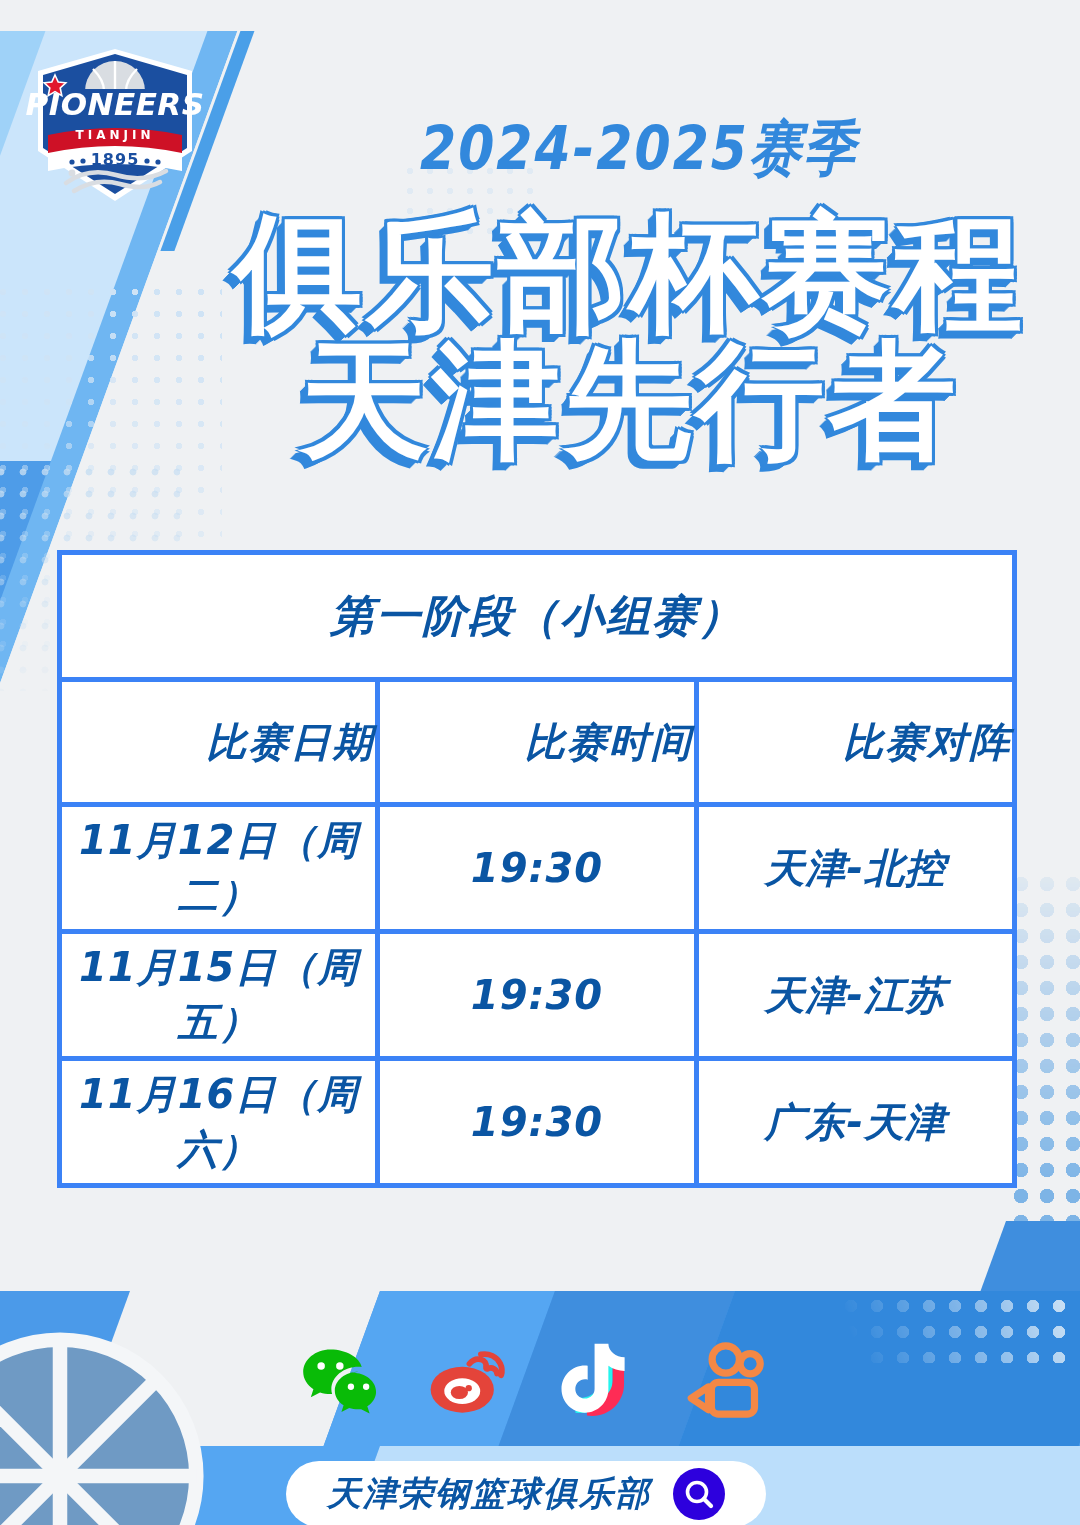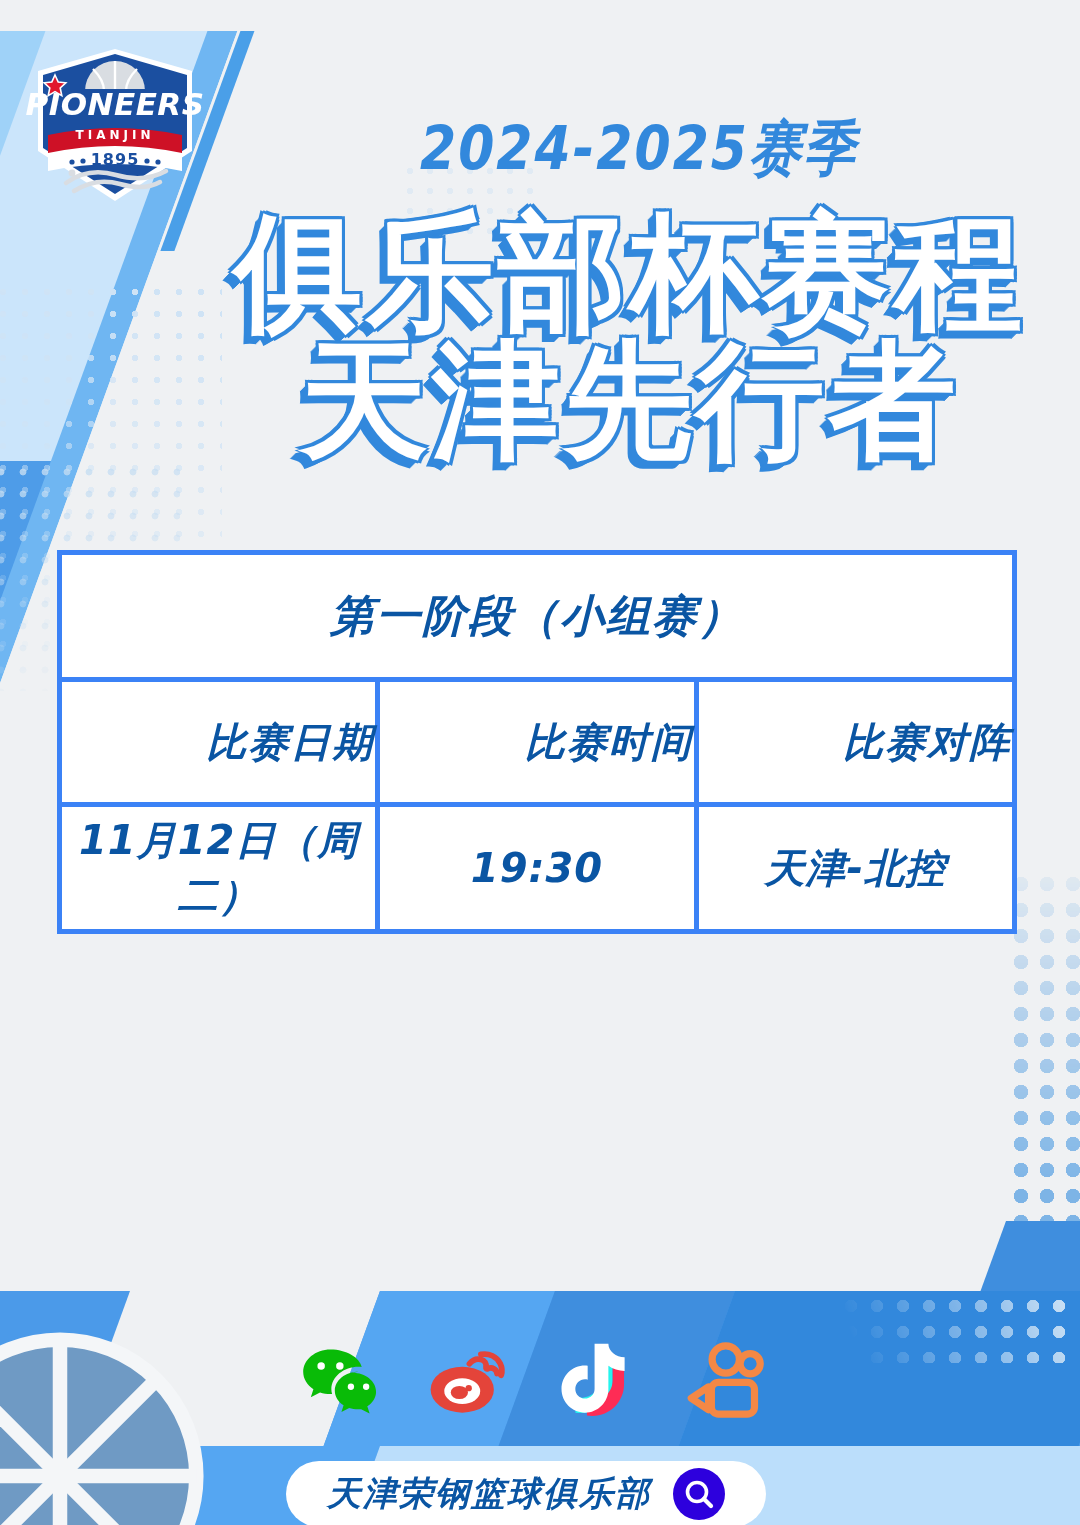--- a/index.html
+++ b/index.html
@@ -271,20 +271,30 @@
       <tr>
         <td class="colhead col-date">比赛日期</td>
         <td class="colhead col-time">比赛时间</td>
         <td class="colhead col-match">比赛对阵</td>
       </tr>
       <tr>
         <td class="cell">11月12日（周二）</td>
         <td class="cell">19:30</td>
         <td class="cell">天津-北控</td>
       </tr>
+      <tr>
+        <td class="cell">11月15日（周五）</td>
+        <td class="cell">19:30</td>
+        <td class="cell">天津-江苏</td>
+      </tr>
+      <tr>
+        <td class="cell">11月16日（周六）</td>
+        <td class="cell">19:30</td>
+        <td class="cell">广东-天津</td>
+      </tr>
     </tbody>
   </table>
 
   <div class="socials">
 
     <svg class="si" viewBox="0 0 64 64">
       <path d="M24 10C13.5 10 5 17 5 25.6c0 4.9 2.8 9.3 7.1 12.1l-1.8 5.6 6.4-3.3c2.3.7 4.8 1.1 7.3 1.1h1.1c-.3-1.1-.5-2.2-.5-3.4 0-8.6 8.5-15.6 19-15.6.7 0 1.4 0 2.1.1C44.3 15.6 35 10 24 10z" fill="#09bb07"></path>
       <circle cx="17.5" cy="21.5" r="2.6" fill="#ffffff"></circle>
       <circle cx="30.5" cy="21.5" r="2.6" fill="#ffffff"></circle>
       <path d="M43.5 25.5C34.4 25.5 27 31.4 27 38.7c0 4.1 2.4 7.8 6.1 10.2l-1.5 4.7 5.4-2.8c1.9.6 4 .9 6.2.9.7 0 1.4 0 2.1-.1l5.9 3-1.6-5c3.7-2.4 6.1-6.1 6.1-10.2 0-7.3-7.4-13.2-16.5-13.2z" fill="#09bb07"></path>

